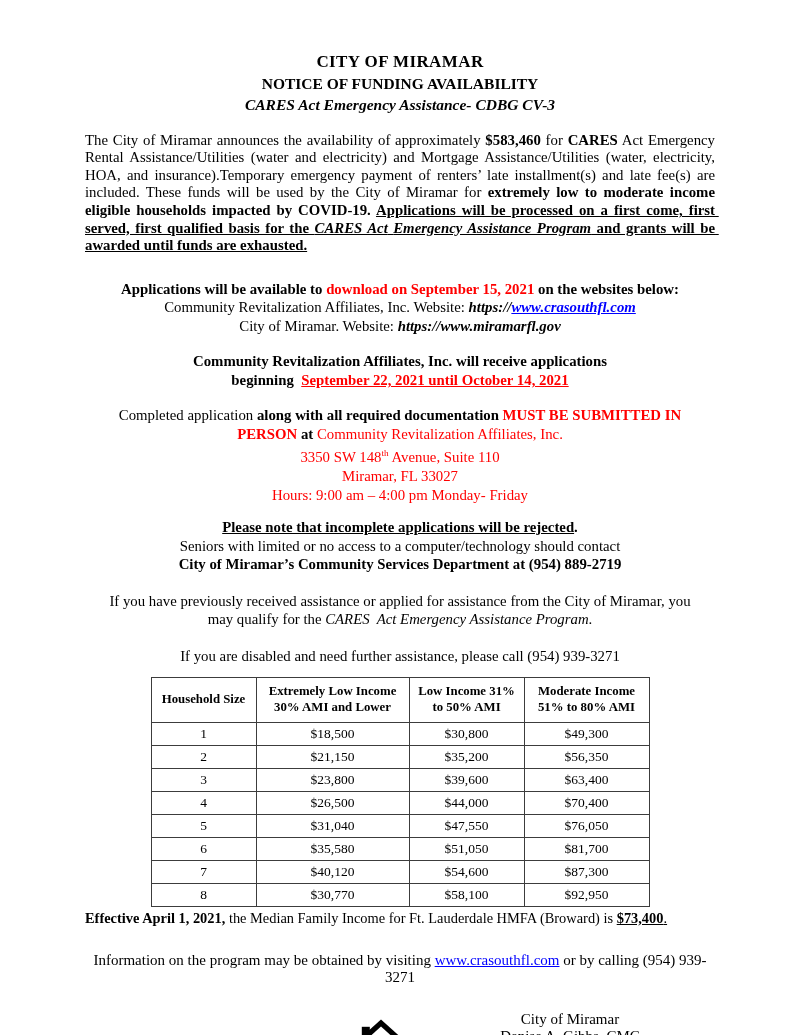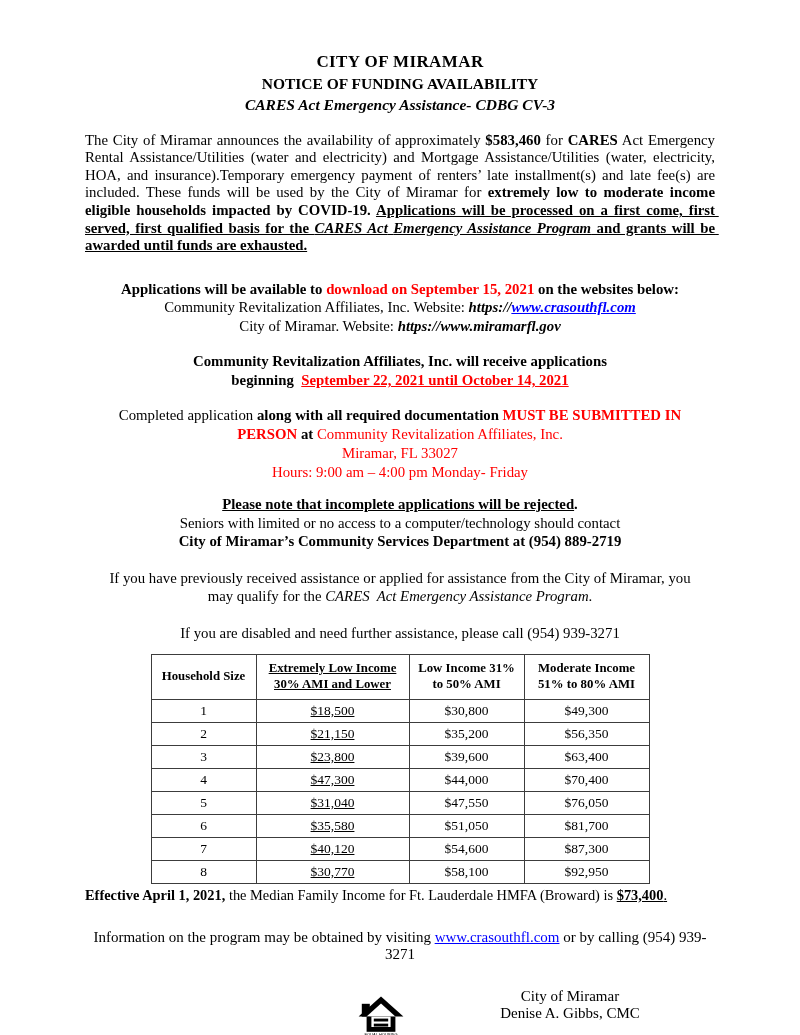--- a/index.html
+++ b/index.html
@@ -26,21 +26,21 @@
   .submission{margin-top:16px;font-size:14.8px;line-height:19px;}
   .note{margin-top:13px;font-size:14.8px;line-height:18.5px;text-align:center;}
   .previous{margin-top:18px;font-size:14.8px;line-height:18px;padding:0 14px;}
   .disabled-line{margin-top:20px;font-size:14.8px;}
   
   table{border-collapse:collapse;margin:12px auto 0;}
   th,td{border:1.6px solid #3c3c3c;text-align:center;font-weight:normal;}
   th{font-size:12.8px;font-weight:bold;padding:5px 6px;height:34px;line-height:1.25;}
   td{font-size:13.5px;padding:2px 6px;height:18px;}
   th:nth-child(1),td:nth-child(1){width:92px;}
-  th:nth-child(2),td:nth-child(2){width:140px;text-decoration:underline;}
+  th:nth-child(2),td:nth-child(2){width:140px;}
   th:nth-child(3),td:nth-child(3){width:102px;text-align:center;}
   th:nth-child(4),td:nth-child(4){width:112px;}
   .effective{margin-top:3px;font-size:14.4px;text-align:left;}
   .info-line{margin-top:25px;font-size:15px;text-align:center;}
   
   .footer{margin-top:25px;position:relative;height:90px;}
   .eho-logo{position:absolute;left:272px;top:2px;width:48px;height:58px;}
   .signature{position:absolute;left:382px;top:0;width:206px;text-align:center;font-size:15px;line-height:17px;}
 </style>
 </head>
@@ -63,20 +63,21 @@
   </div>
 
   <div class="receive center">
     <div class="runline"><span class="b">Community Revitalization Affiliates, Inc. will receive applications</span></div>
     <div class="runline"><span class="b">beginning &nbsp;</span><span class="b red u">September 22, 2021 until October 14, 2021</span></div>
   </div>
 
   <div class="submission center">
     <div class="runline"><span>Completed application </span><span class="b">along with all required documentation </span><span class="b red">MUST BE SUBMITTED IN</span></div>
     <div class="runline"><span class="b red">PERSON</span><span class="b"> at </span><span class="red">Community Revitalization Affiliates, Inc.</span></div>
+    <div class="runline"><span class="red">3350 SW 148</span><span class="red sup">th</span><span class="red"> Avenue, Suite 110</span></div>
     <div class="runline"><span class="red">Miramar, FL 33027</span></div>
     <div class="runline"><span class="red">Hours: 9:00 am – 4:00 pm Monday- Friday</span></div>
   </div>
 
   <div class="note center">
     <div class="runline"><span class="b u">Please note that incomplete applications will be rejected</span><span class="b">.</span></div>
     <div class="runline"><span>Seniors with limited or no access to a computer/technology should contact</span></div>
     <div class="runline"><span class="b">City of Miramar’s Community Services Department at (954) 889-2719</span></div>
   </div>
 
@@ -107,21 +108,21 @@
           <td>$56,350</td>
         </tr>
         <tr>
           <td>3</td>
           <td>$23,800</td>
           <td>$39,600</td>
           <td>$63,400</td>
         </tr>
         <tr>
           <td>4</td>
-          <td>$47,300</td>
+          <td>$26,500</td>
           <td>$44,000</td>
           <td>$70,400</td>
         </tr>
         <tr>
           <td>5</td>
           <td>$31,040</td>
           <td>$47,550</td>
           <td>$76,050</td>
         </tr>
         <tr>

